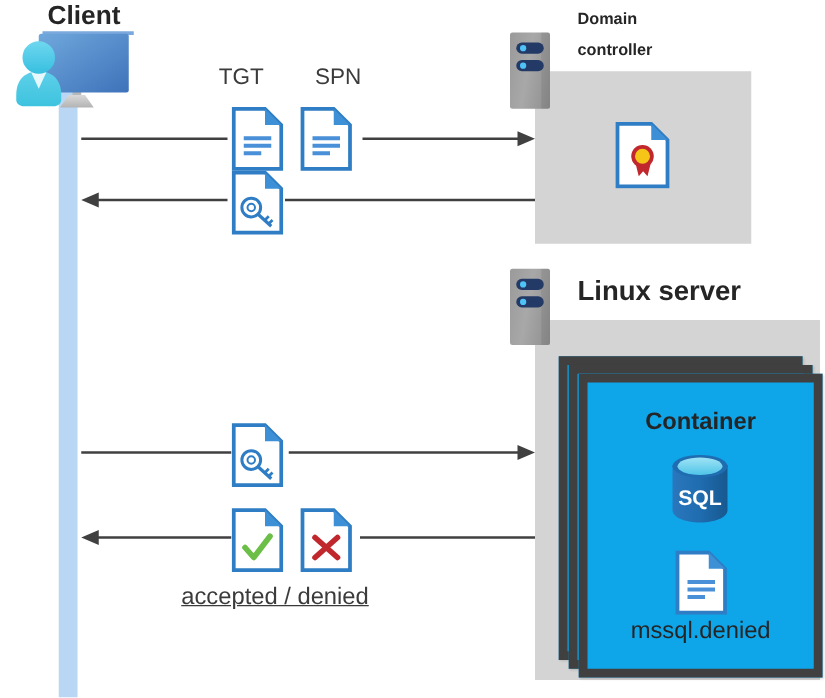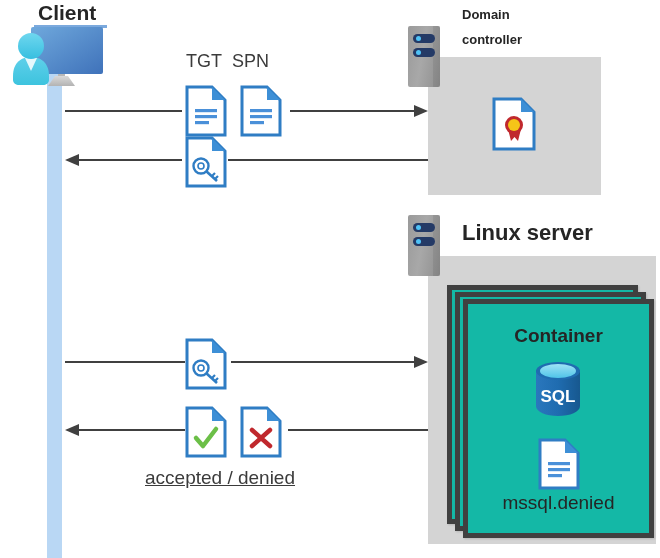--- a/index.html
+++ b/index.html
@@ -8,22 +8,22 @@
   .canvas{position:absolute;left:0;top:0;width:660px;height:558px;}
   .abs{position:absolute;}
 
   
   .title-bold{font-weight:bold;color:#252525;letter-spacing:0px;}
   .client-title{left:38px;top:1px;font-size:21px;line-height:24px;}
   .dc-title{left:462px;top:2px;font-size:13px;line-height:25px;font-weight:bold;color:#252525;}
   .linux-title{left:462px;top:220px;font-size:22px;line-height:25px;}
   .container-title{font-size:19px;line-height:24px;font-weight:bold;color:#252525;text-align:center;}
   .lbl{color:#3b3b3b;font-size:18px;}
-  .tgt-lbl{left:186px;top:51px;text-align:center;}
-  .spn-lbl{left:232px;top:51px;}
+  .tgt-lbl{left:175px;top:51px;text-align:center;}
+  .spn-lbl{left:252px;top:51px;}
   .accepted-lbl{left:145px;top:467px;font-size:19px;color:#3b3b3b;text-decoration:underline;}
   .keytab-lbl{font-size:19px;color:#252525;text-align:center;}
 
   
   .lifeline{left:47px;top:64px;width:15px;height:494px;background:#b9d7f4;}
   .client-underline{left:34px;top:25px;width:73px;height:3px;background:#7ba9dd;}
 
   
   .panel{background:#d4d4d4;}
   .dc-panel{left:428px;top:57px;width:173px;height:138px;}
@@ -34,21 +34,21 @@
         background:linear-gradient(100deg,#9a9a9a 0%,#a8a8a8 45%,#8e8e8e 100%);}
   .rack .bay{position:absolute;left:5px;width:22px;height:9px;border-radius:5px;background:#243a66;}
   .rack .bay .led{position:absolute;left:3px;top:2px;width:5px;height:5px;border-radius:50%;background:#4fc3f7;}
   .rack .bay1{top:8px;}
   .rack .bay2{top:22px;}
   .rack .shade{position:absolute;right:0;top:0;width:7px;height:61px;background:rgba(0,0,0,.07);}
   .rack-dc{left:408px;top:26px;}
   .rack-linux{left:408px;top:215px;}
 
   
-  .card{position:absolute;background:#14b8a6;border:5px solid #404040;
+  .card{position:absolute;background:#0ea5e9;border:7px solid #404040;
         box-shadow:1px 1px 2px rgba(0,0,0,.14);}
   .card1{left:447px;top:285px;width:181px;height:229px;}
   .card2{left:455px;top:292px;width:181px;height:229px;}
   .card3{left:463px;top:299px;width:181px;height:229px;}
 
   
   .arrowline{stroke:#404040;stroke-width:2;fill:none;}
   .arrowhead{fill:#404040;}
 </style>
 </head>

